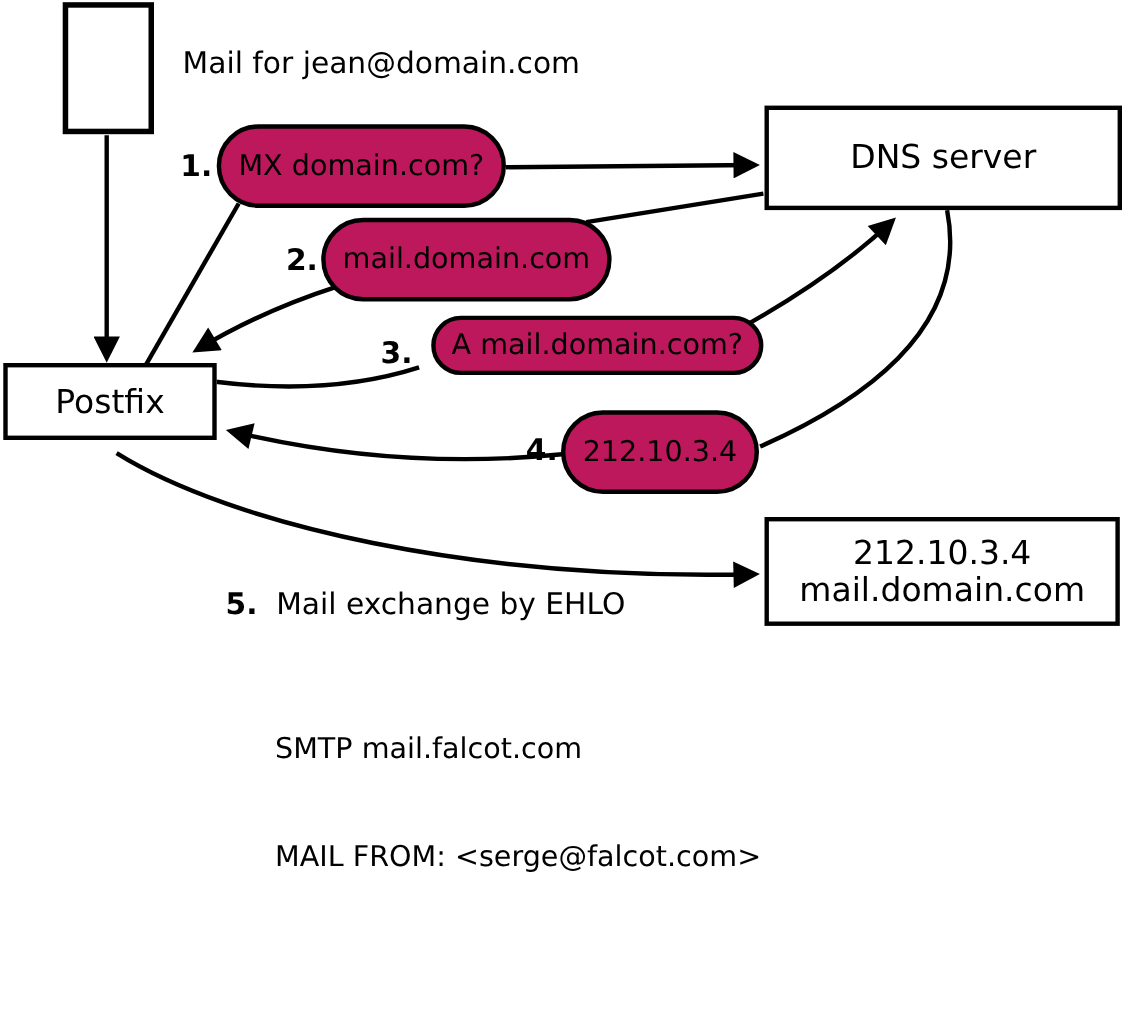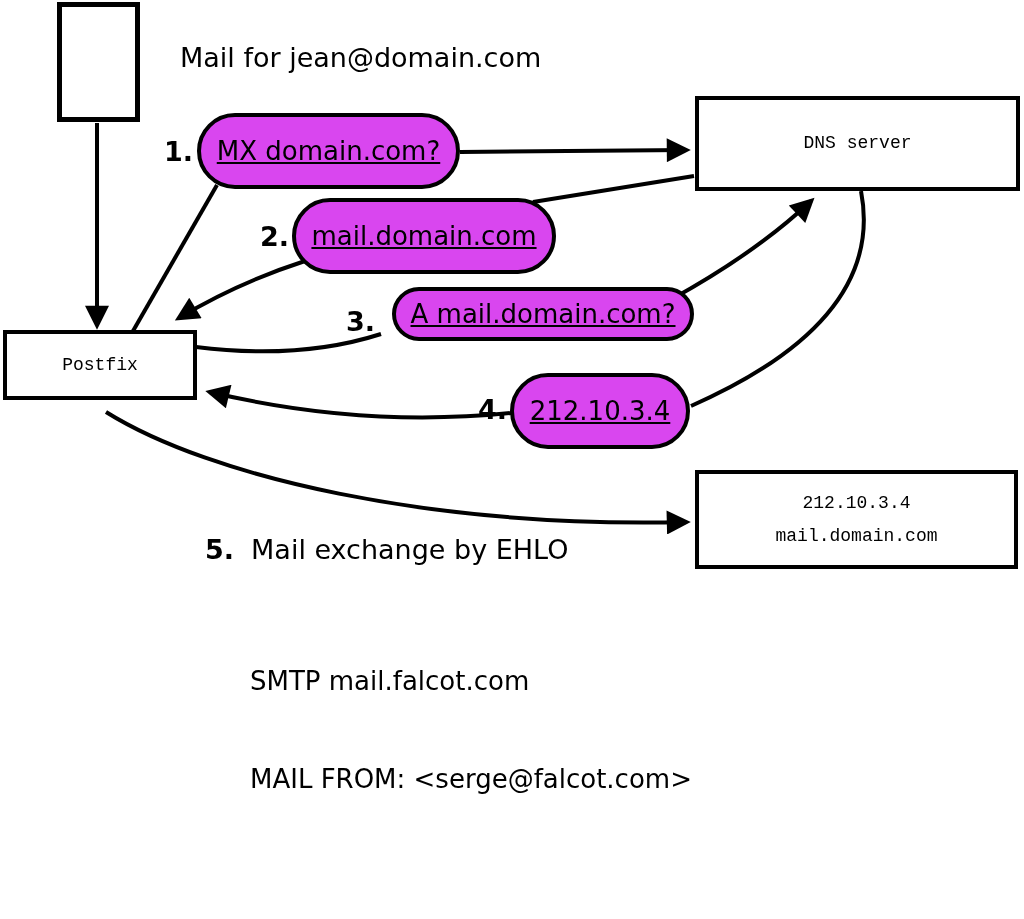--- a/index.html
+++ b/index.html
@@ -28,23 +28,22 @@
   }
   .box {
     position: absolute;
     box-sizing: border-box;
     border: 4px solid #000000;
     background: #ffffff;
     display: flex;
     align-items: center;
     justify-content: center;
     text-align: center;
-    font-size: 18px;
+    font-size: 30px;
     line-height: 33px;
-    font-family: Liberation Mono, monospace;
   }
   .envelope {
     left: 57px;
     top: 2px;
     width: 83px;
     height: 120px;
     border-width: 5px;
   }
   .postfix-box {
     left: 3px;
@@ -63,26 +62,25 @@
     top: 470px;
     width: 323px;
     height: 99px;
     flex-direction: column;
   }
   .bubble {
     position: absolute;
     box-sizing: border-box;
     border: 4px solid #000000;
     border-radius: 40px;
-    background: #d946ef;
+    background: #be185d;
     display: flex;
     align-items: center;
     justify-content: center;
     font-size: 26px;
-    text-decoration: underline;
   }
   .bubble-1 { left: 197px; top: 113px; width: 263px; height: 76px; }
   .bubble-2 { left: 292px; top: 198px; width: 264px; height: 76px; }
   .bubble-3 { left: 392px; top: 287px; width: 302px; height: 54px; }
   .bubble-4 { left: 510px; top: 373px; width: 180px; height: 76px; }
   .stepnum {
     position: absolute;
     width: 60px;
     font-size: 27px;
     font-weight: bold;
@@ -91,21 +89,20 @@
   .num-1 { left: 133px; top: 136px; }
   .num-2 { left: 229px; top: 221px; }
   .num-3 { left: 315px; top: 306px; }
   .num-4 { left: 447px; top: 394px; }
   .note {
     position: absolute;
     left: 166px;
     top: 42px;
     font-size: 27px;
     white-space: nowrap;
-    margin-left: 14px;
   }
   .step5 {
     position: absolute;
     left: 205px;
     top: 534px;
     display: flex;
     gap: 17px;
     font-size: 27px;
     white-space: nowrap;
   }

